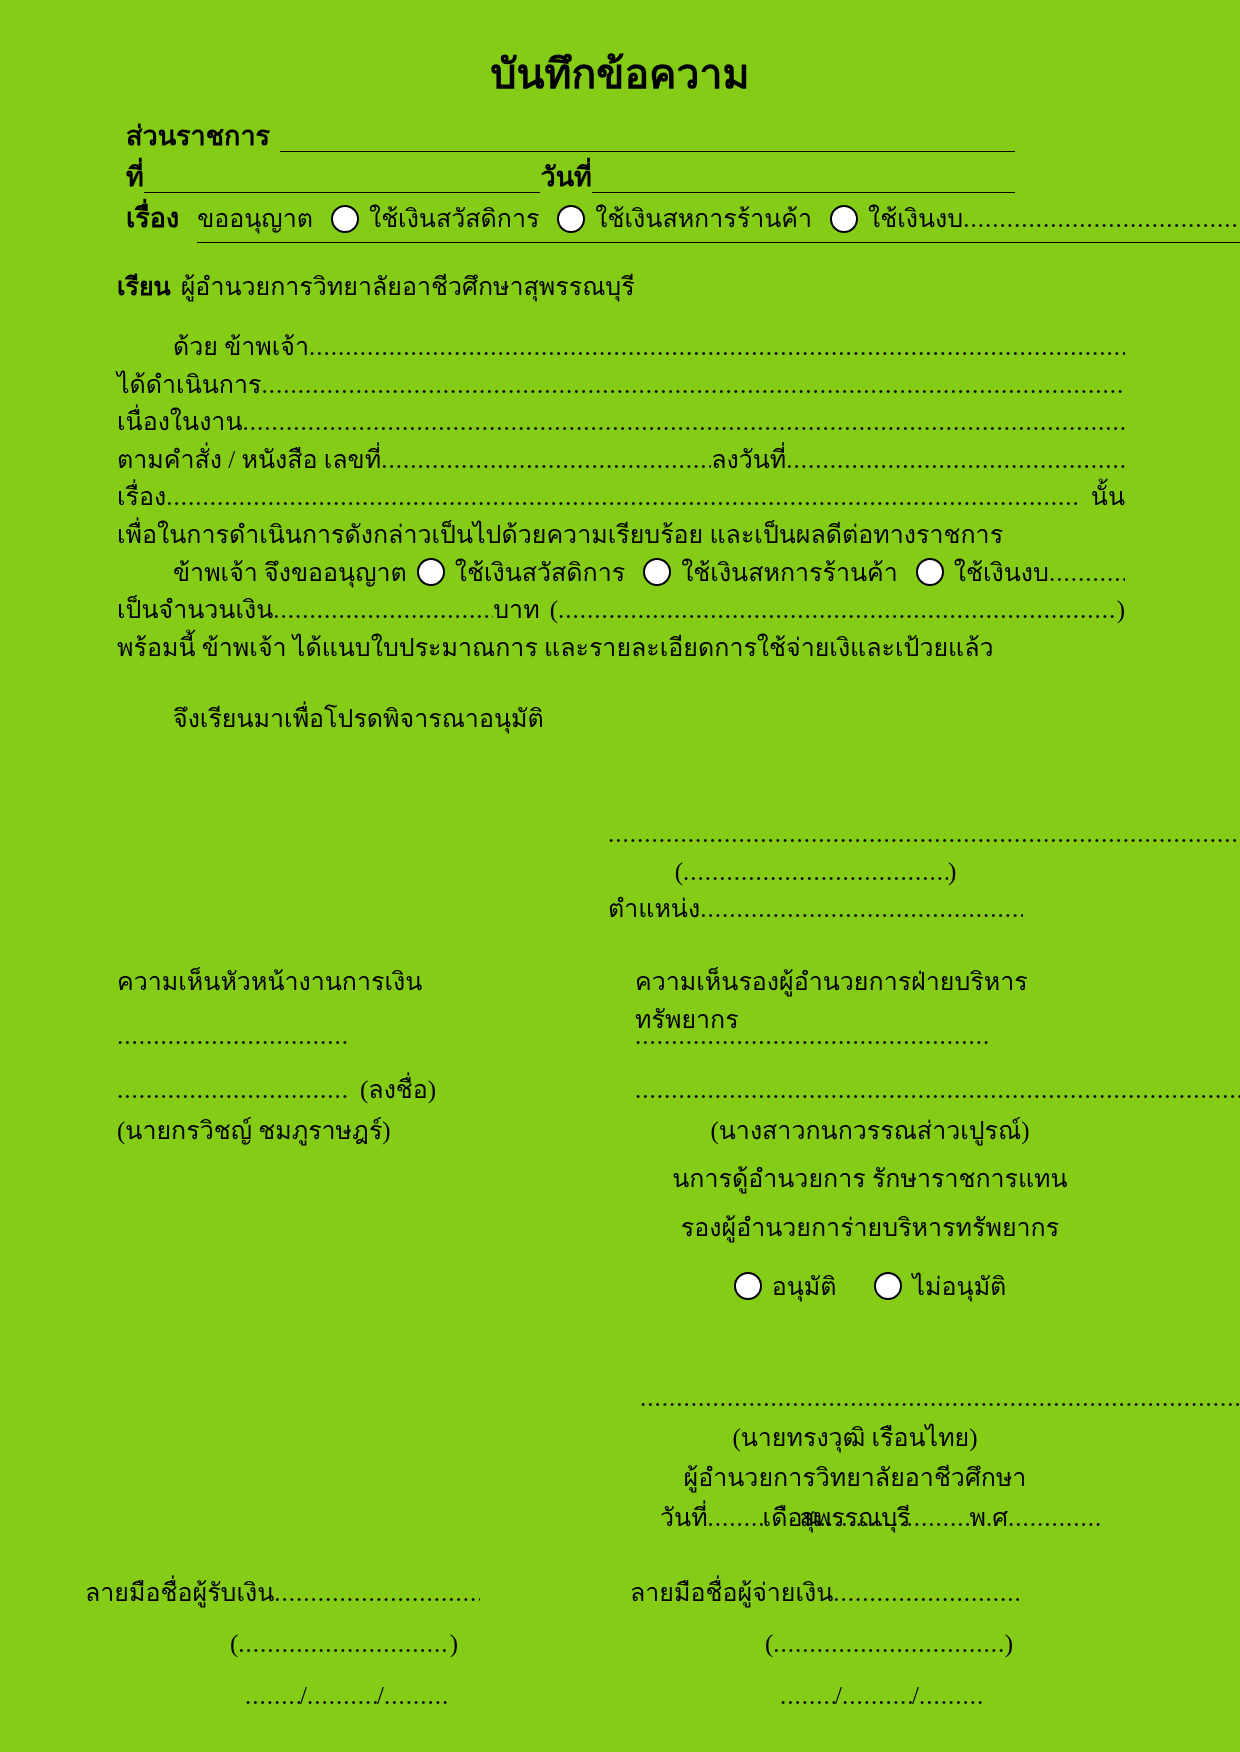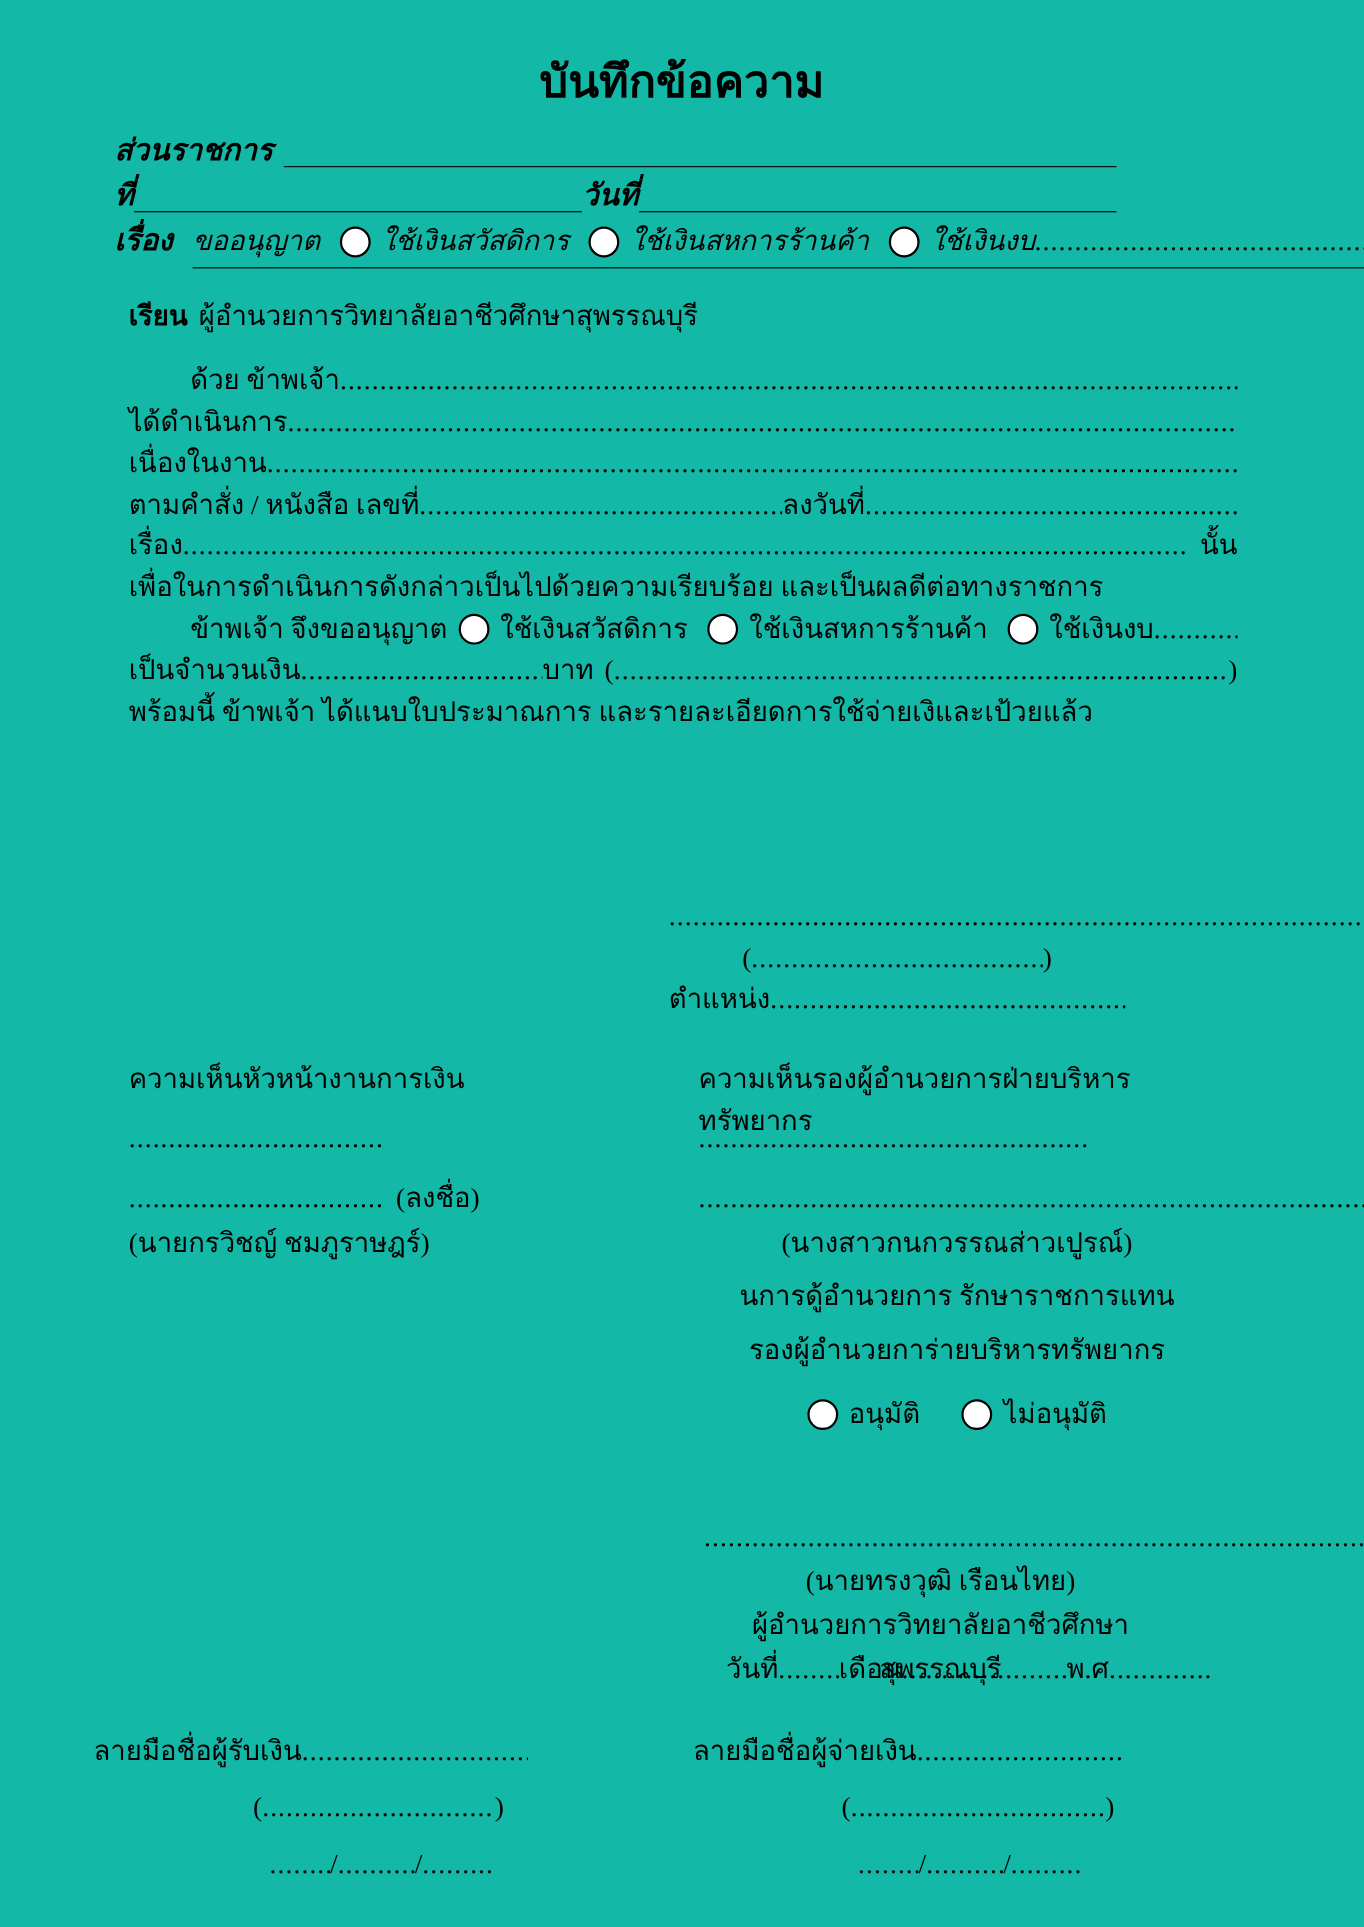--- a/index.html
+++ b/index.html
@@ -1,17 +1,17 @@
 <!DOCTYPE html>
 <html><head>
 <meta charset="utf-8">
 <style>
   html,body{margin:0;padding:0;background:#e8e8e8;}
   .page{
-    position:relative;width:1240px;height:1752px;margin:0 auto;background:#14b8a6;
+    position:relative;width:1240px;height:1752px;margin:0 auto;background:#84cc16;
     font-family:"Liberation Serif","DejaVu Serif",serif;color:#000;font-size:25px;
     overflow:hidden;
   }
   .b{font-weight:bold;}
   .abs{position:absolute;}
   .row{display:flex;align-items:baseline;white-space:nowrap;}
   .ln{line-height:37.6px;height:37.6px;}
   .hln{line-height:41px;height:41px;}
   
   .solidfill{flex:1;align-self:flex-end;height:0;border-bottom:1.6px solid #000;margin-bottom:5px;}
@@ -39,21 +39,21 @@
   .sp10{display:inline-block;width:10px;flex:none;}
   .indent{display:inline-block;width:56px;flex:none;}
 </style>
 </head>
 <body>
 
 <div class="page">
 
   <div class="abs title" style="top:52px;left:0;">บันทึกข้อความ</div>
 
-  <div class="abs" style="top:116px;left:104px;right:115px;font-style:italic;">
+  <div class="abs" style="top:116px;left:126px;right:115px;">
     <div class="row hln">
       <span class="b" style="font-size:27px;">ส่วนราชการ</span>
       <span class="sp10"></span>
       <span class="solidfill" style="margin-right:110px;"></span>
     </div>
     <div class="row hln" style="margin-right:110px;">
       <span class="b" style="font-size:27px;">ที่</span>
       <span class="solidfill" style="flex:1.05;"></span>
       <span class="b" style="font-size:27px;">วันที่</span>
       <span class="solidfill" style="flex:1.12;"></span>
@@ -139,20 +139,24 @@
       <span class="sp10"></span>
       <span>(</span>
       <span class="dots grow">................................................................................................................................................................................................................................................................................................................................................................................................................................................................</span>
       <span>)</span>
     </div>
     <div class="row ln">
       <span>พร้อมนี้ ข้าพเจ้า ได้แนบใบประมาณการ และรายละเอียดการใช้จ่ายเงิและเป้วยแล้ว</span>
     </div>
   </div>
 
+  <div class="abs row" style="top:698px;left:117px;height:38px;">
+    <span class="indent"></span>
+    <span>จึงเรียนมาเพื่อโปรดพิจารณาอนุมัติ</span>
+  </div>
 
   <div class="abs" style="top:815px;left:608px;width:415px;">
     <div class="ln center">
       <span class="dots w265">................................................................................................................................................................................................................................................................................................................................................................................................................................................................</span>
     </div>
     <div class="row ln" style="justify-content:center;">
       <span>(</span>
       <span class="dots w265">................................................................................................................................................................................................................................................................................................................................................................................................................................................................</span>
       <span>)</span>
     </div>

